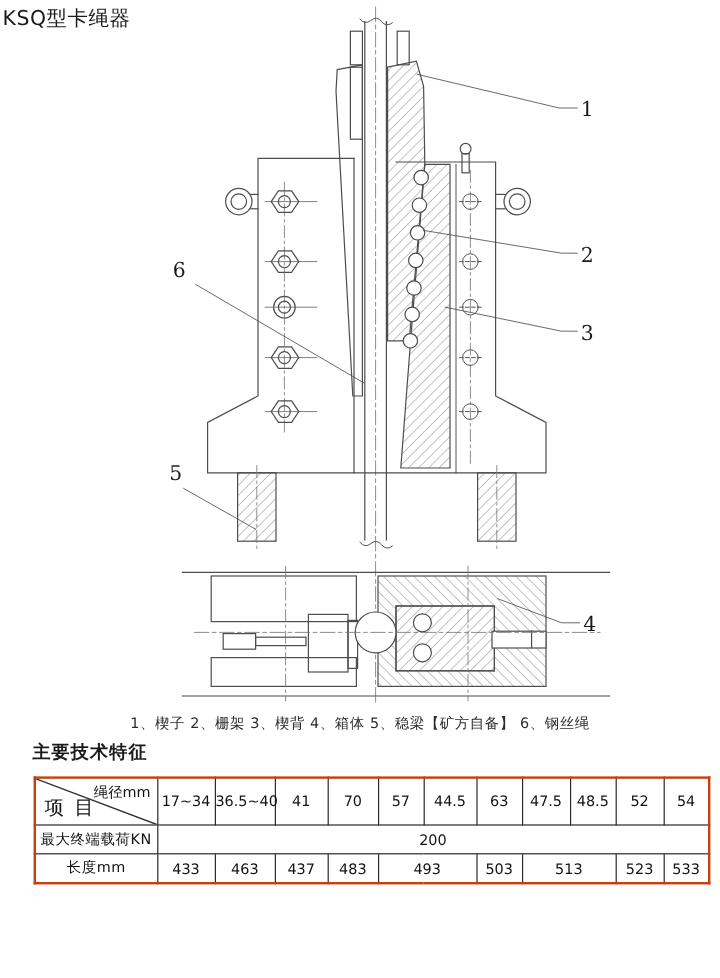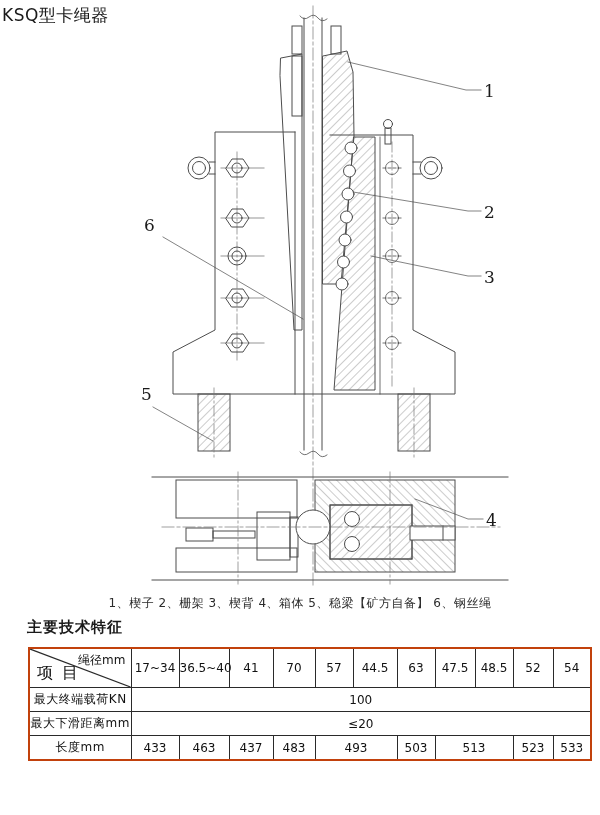--- a/index.html
+++ b/index.html
@@ -229,25 +229,21 @@
     <td>57</td>
     <td>44.5</td>
     <td>63</td>
     <td>47.5</td>
     <td>48.5</td>
     <td>52</td>
     <td>54</td>
   </tr>
   <tr class="r">
     <td class="lbl">最大终端载荷KN</td>
-    <td colspan="11">100</td>
-  </tr>
-  <tr class="r">
-    <td class="lbl">最大下滑距离mm</td>
-    <td colspan="11">≤20</td>
+    <td colspan="11">200</td>
   </tr>
   <tr class="r">
     <td class="lbl">长度mm</td>
     <td>433</td>
     <td>463</td>
     <td>437</td>
     <td>483</td>
     <td colspan="2">493</td>
     <td>503</td>
     <td colspan="2">513</td>

